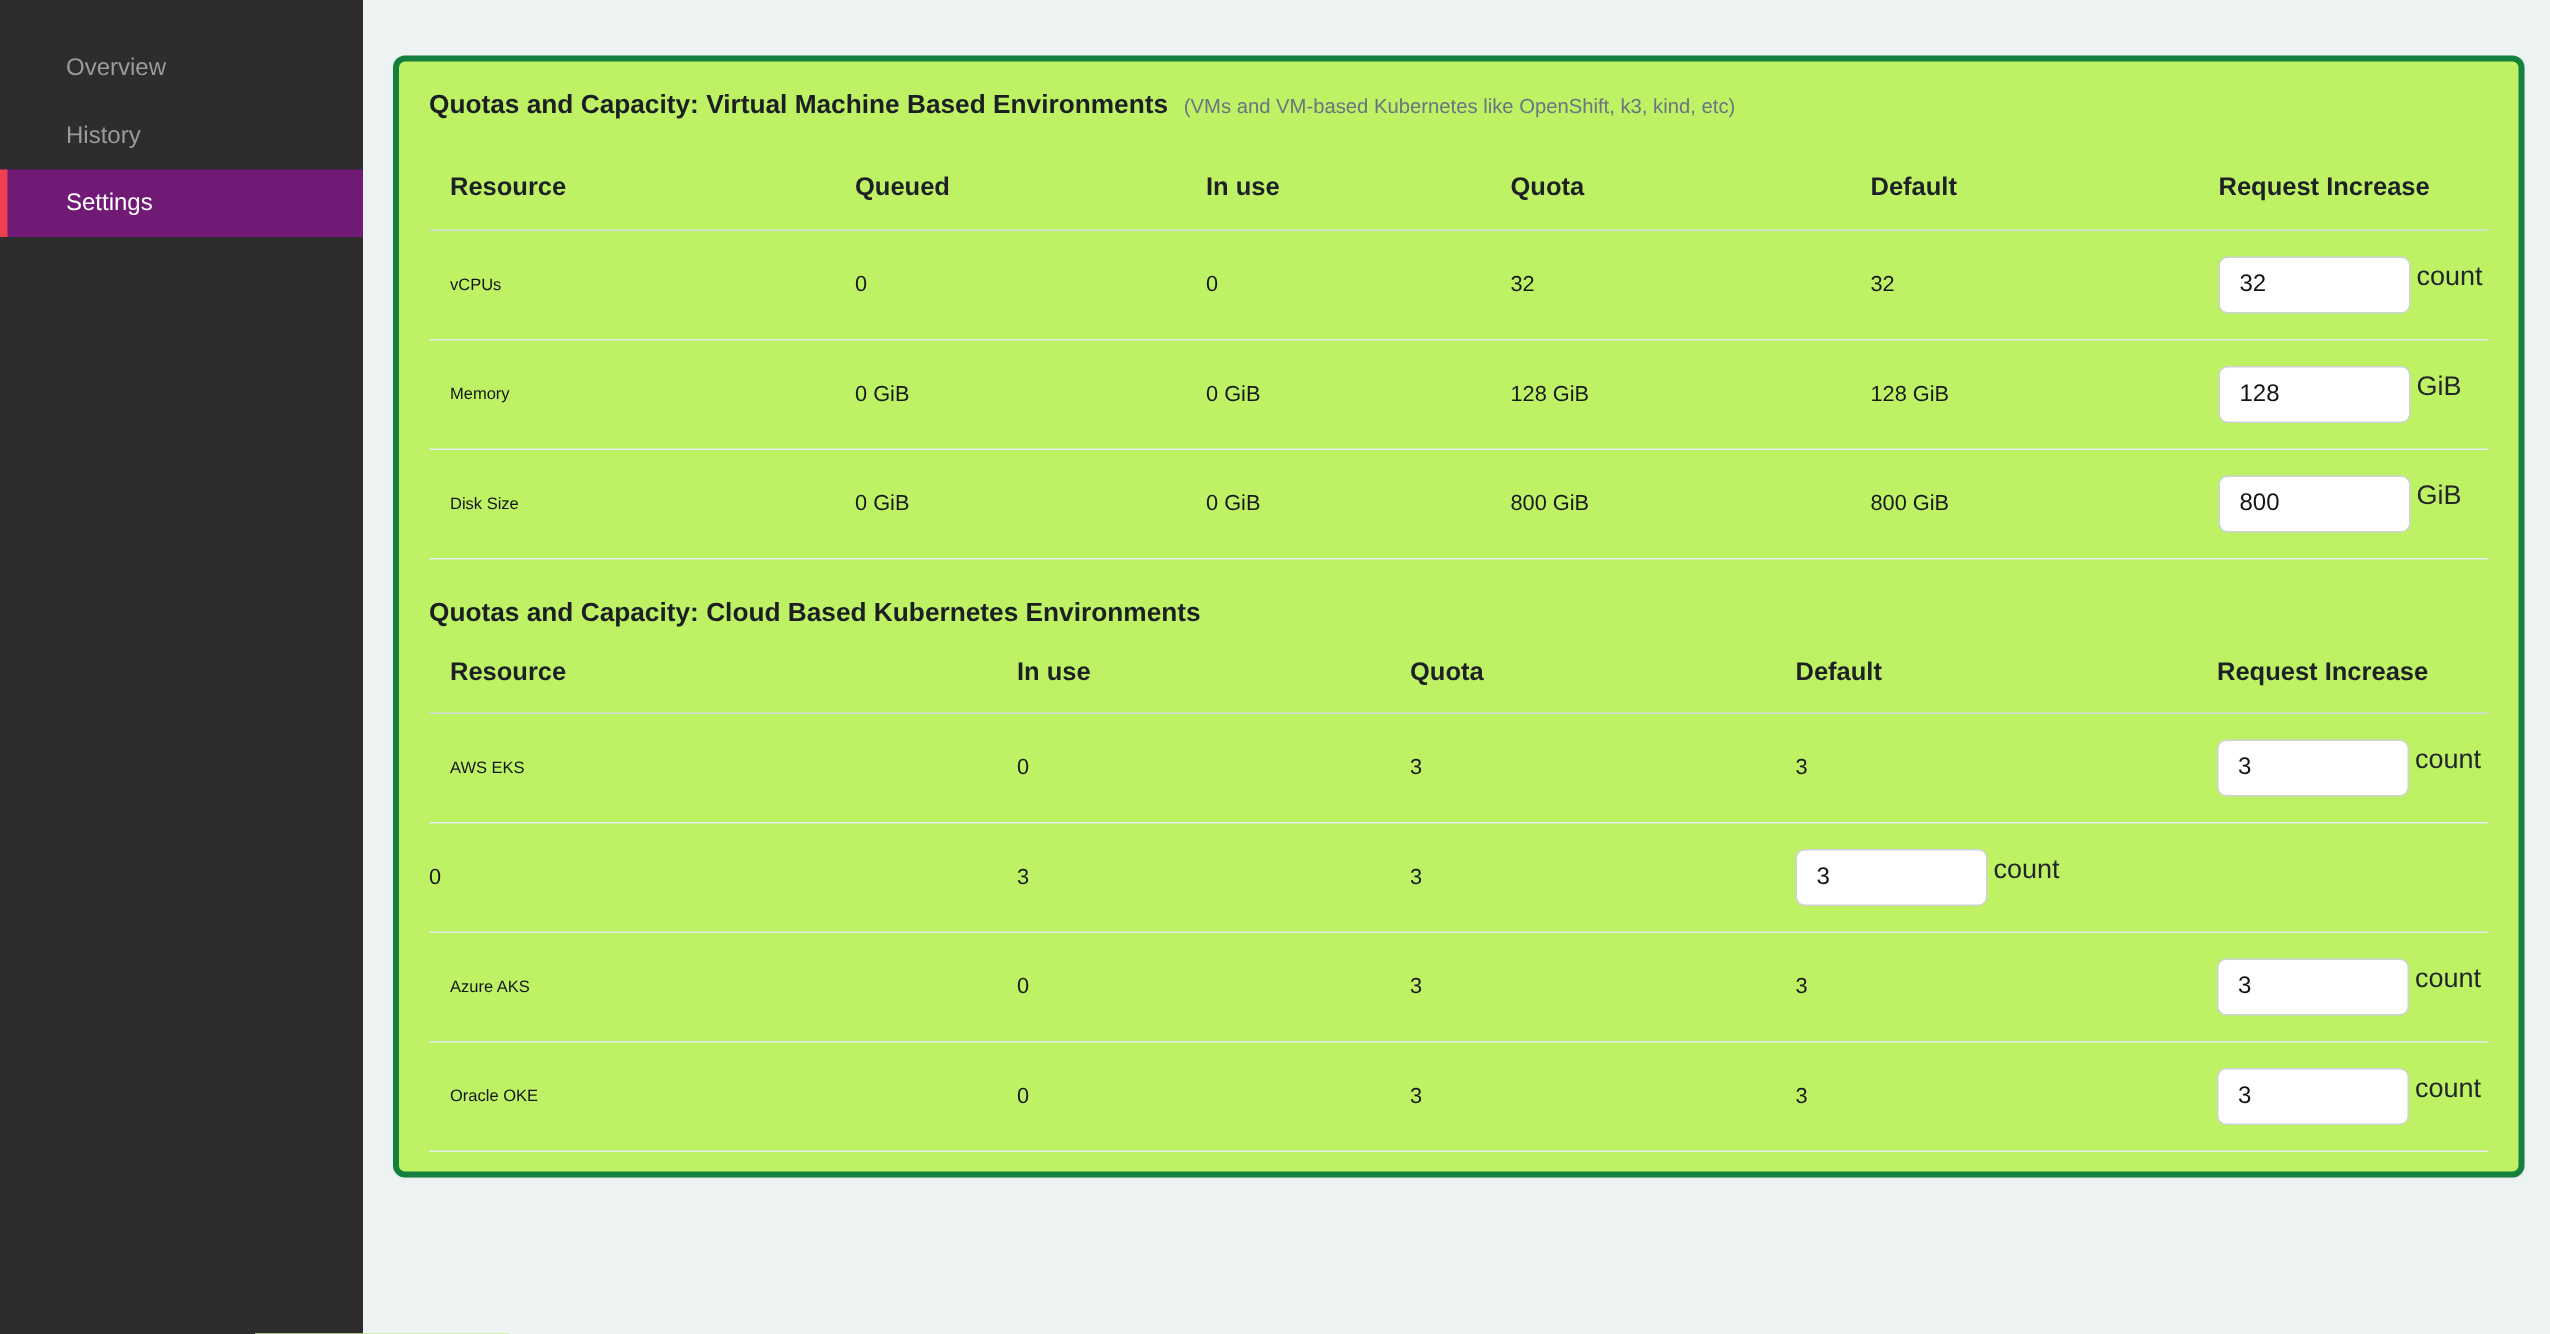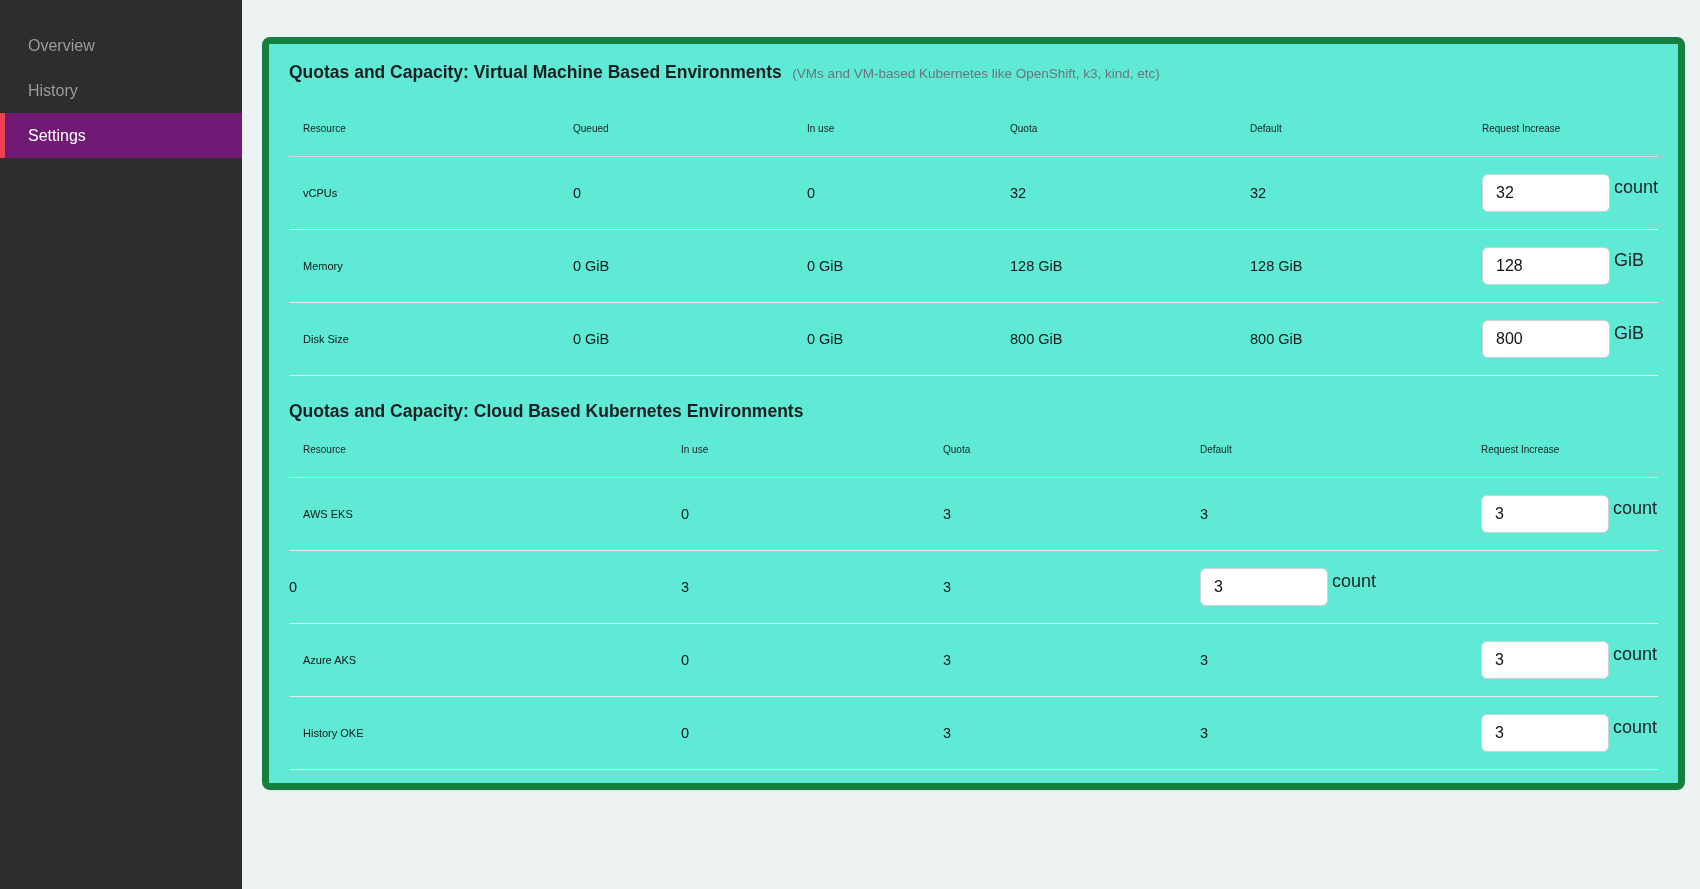--- a/index.html
+++ b/index.html
@@ -17,21 +17,21 @@
     width: 242px;
     min-width: 242px;
     height: 100%;
     background: #2e2c2c;
     padding-top: 23px;
   }
   .nav-item {
     height: 45px;
     display: flex;
     align-items: center;
-    padding-left: 28px;
+    padding-left: 44px;
     font-size: 16px;
     color: #9b9b9b;
     cursor: pointer;
     position: relative;
   }
   .nav-item.active {
     background: #701a75;
     color: #ffffff;
   }
   .nav-item.active .accent-bar {
@@ -48,22 +48,22 @@
   }
   .page-title {
     font-size: 25px;
     font-weight: 700;
     color: #17191c;
     line-height: 28px;
     letter-spacing: 0.2px;
   }
   .card {
     margin-top: 19px;
-    background: #5eead4;
-    border: 7px solid #15803d;
+    background: #bef264;
+    border: 4px solid #15803d;
     border-radius: 8px;
     box-shadow: 0 1px 2px rgba(16,24,40,.05);
     padding: 0 20px 13px 20px;
   }
 
   .section-head { padding-top: 18px; line-height: 21px; }
   .section-title {
     font-size: 17.5px;
     font-weight: 700;
     color: #1b1e22;
@@ -80,22 +80,22 @@
   .t1 { grid-template-columns: 284px 234px 203px 240px 232px 1fr; }
   .t2 { grid-template-columns: 392px 262px 257px 281px 1fr; }
 
   .header-row {
     height: 73px;
     border-bottom: 1px solid #d6dbde;
     padding-top: 16px;
   }
   .header-row.short { height: 56px; padding-top: 0; }
   .th {
-    font-size: 10px;
-    font-weight: 400;
+    font-size: 17px;
+    font-weight: 700;
     color: #1d2126;
   }
   .data-row {
     height: 73px;
     border-bottom: 1px solid #e8ebed;
   }
   .cell { font-size: 14.5px; color: #16181a; }
   .cell.resource { font-weight: 400; padding-left: 14px; font-size: 11px; color: #131619; }
   .th.first { padding-left: 14px; }
 
@@ -245,21 +245,21 @@
       <div class="cell">0</div>
       <div class="cell">3</div>
       <div class="cell">3</div>
       <div class="cell request-cell">
         <input class="request-input" type="text" value="3" style="">
         <span class="unit-label">count</span>
       </div>
     </div>
 
     <div class="grid-row t2 data-row">
-      <div class="cell resource">History OKE</div>
+      <div class="cell resource">Oracle OKE</div>
       <div class="cell">0</div>
       <div class="cell">3</div>
       <div class="cell">3</div>
       <div class="cell request-cell">
         <input class="request-input" type="text" value="3" style="">
         <span class="unit-label">count</span>
       </div>
     </div>
 
 

